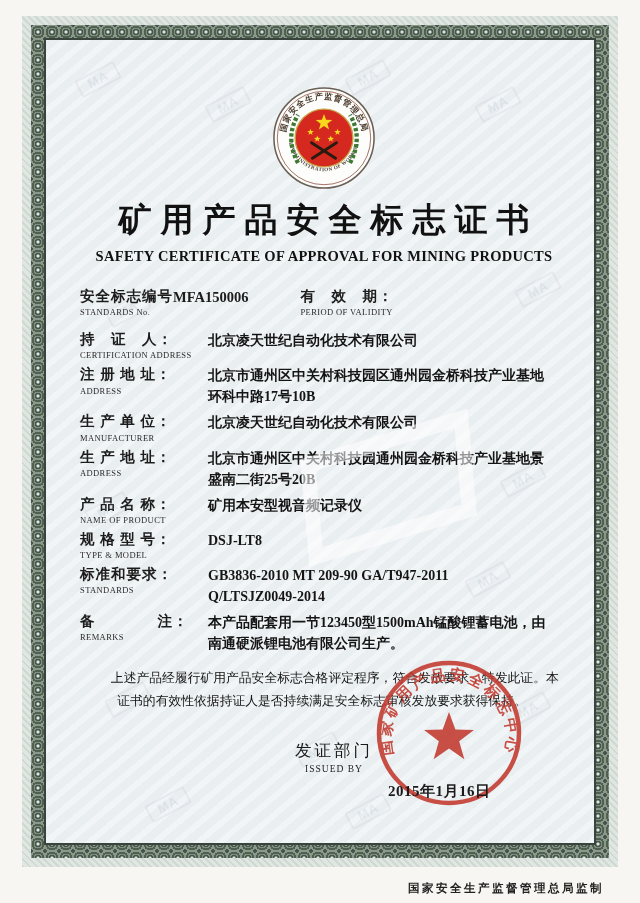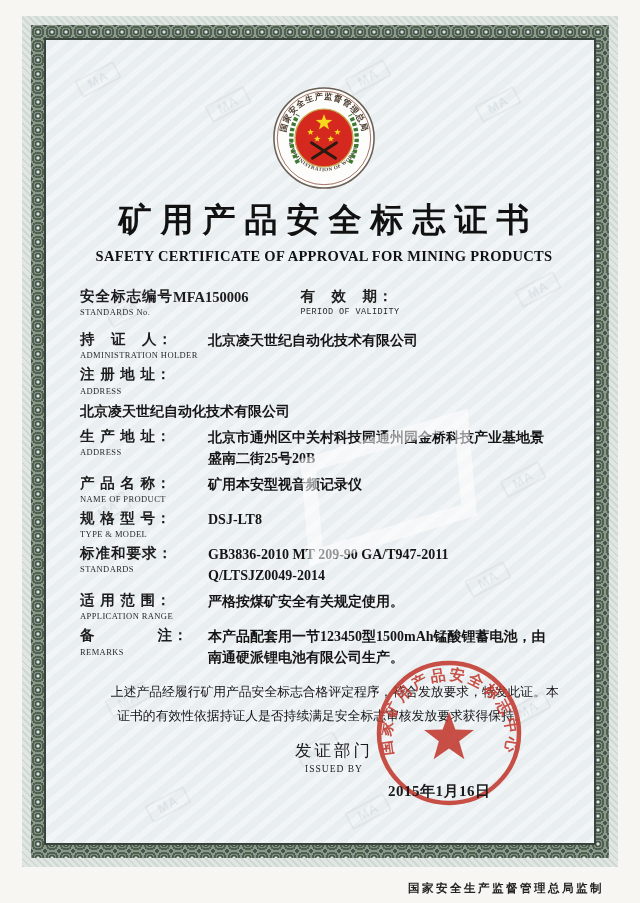--- a/index.html
+++ b/index.html
@@ -60,21 +60,21 @@
     letter-spacing:9px; text-indent:9px; margin-top:8px;
   }
   .title-en {
     text-align:center; font-size:14.5px; font-weight:bold; color:#111;
     letter-spacing:.3px; margin-top:5px;
   }
   .approval-row { display:flex; margin-top:22px; }
   .fld-zh { font-size:14.5px; font-weight:bold; letter-spacing:1px; }
   .fld-en { font-size:8.5px; color:#2a2a2a; letter-spacing:.4px; margin-top:1px; }
   .approval-num { font-size:14.5px; font-weight:bold; padding-top:2px; }
-  .validity { margin-left:52px;font-family:Liberation Mono, monospace; }
+  .validity { margin-left:52px; }
   .validity-line { display:flex; }
   .validity-val { font-size:14.5px; font-weight:bold; padding-top:1px; }
   .rows { margin-top:12px; }
   .row { display:flex; margin-bottom:4px; }
   .lbl { width:128px; flex:none;font-family:Liberation Serif, serif; }
   .lbl .fld-zh { line-height:1.4; }
   .val {
     font-size:14px; font-weight:600; line-height:1.5;
     white-space:pre-line; padding-top:1px; color:#151515;
   }
@@ -158,31 +158,37 @@
             <div class="fld-zh">有　效　期：</div>
           </div>
           <div class="fld-en">PERIOD OF VALIDITY</div>
         </div>
       </div>
 
       <div class="rows">
         <div class="row">
           <div class="lbl">
               <div class="fld-zh">持　证　人：</div>
-              <div class="fld-en">ADMINISTRATION HOLDER</div>
+              <div class="fld-en">CERTIFICATION ADDRESS</div>
             </div>
           <div class="val">北京凌天世纪自动化技术有限公司</div>
         </div>
         <div class="row">
           <div class="lbl">
               <div class="fld-zh">注 册 地 址：</div>
               <div class="fld-en">ADDRESS</div>
             </div>
-        </div>
-        <div class="row">
+          <div class="val">北京市通州区中关村科技园区通州园金桥科技产业基地
+环科中路17号10B</div>
+        </div>
+        <div class="row">
+          <div class="lbl">
+              <div class="fld-zh">生 产 单 位：</div>
+              <div class="fld-en">MANUFACTURER</div>
+            </div>
           <div class="val">北京凌天世纪自动化技术有限公司</div>
         </div>
         <div class="row">
           <div class="lbl">
               <div class="fld-zh">生 产 地 址：</div>
               <div class="fld-en">ADDRESS</div>
             </div>
           <div class="val">北京市通州区中关村科技园通州园金桥科技产业基地景
 盛南二街25号20B</div>
         </div>
@@ -200,27 +206,20 @@
             </div>
           <div class="val">DSJ-LT8</div>
         </div>
         <div class="row">
           <div class="lbl">
               <div class="fld-zh">标准和要求：</div>
               <div class="fld-en">STANDARDS</div>
             </div>
           <div class="val">GB3836-2010 MT 209-90 GA/T947-2011
 Q/LTSJZ0049-2014</div>
-        </div>
-        <div class="row">
-          <div class="lbl">
-              <div class="fld-zh">适 用 范 围：</div>
-              <div class="fld-en">APPLICATION RANGE</div>
-            </div>
-          <div class="val">严格按煤矿安全有关规定使用。</div>
         </div>
         <div class="row">
           <div class="lbl">
               <div class="fld-zh">备　　　　注：</div>
               <div class="fld-en">REMARKS</div>
             </div>
           <div class="val">本产品配套用一节123450型1500mAh锰酸锂蓄电池，由
 南通硬派锂电池有限公司生产。</div>
         </div>
       </div>

